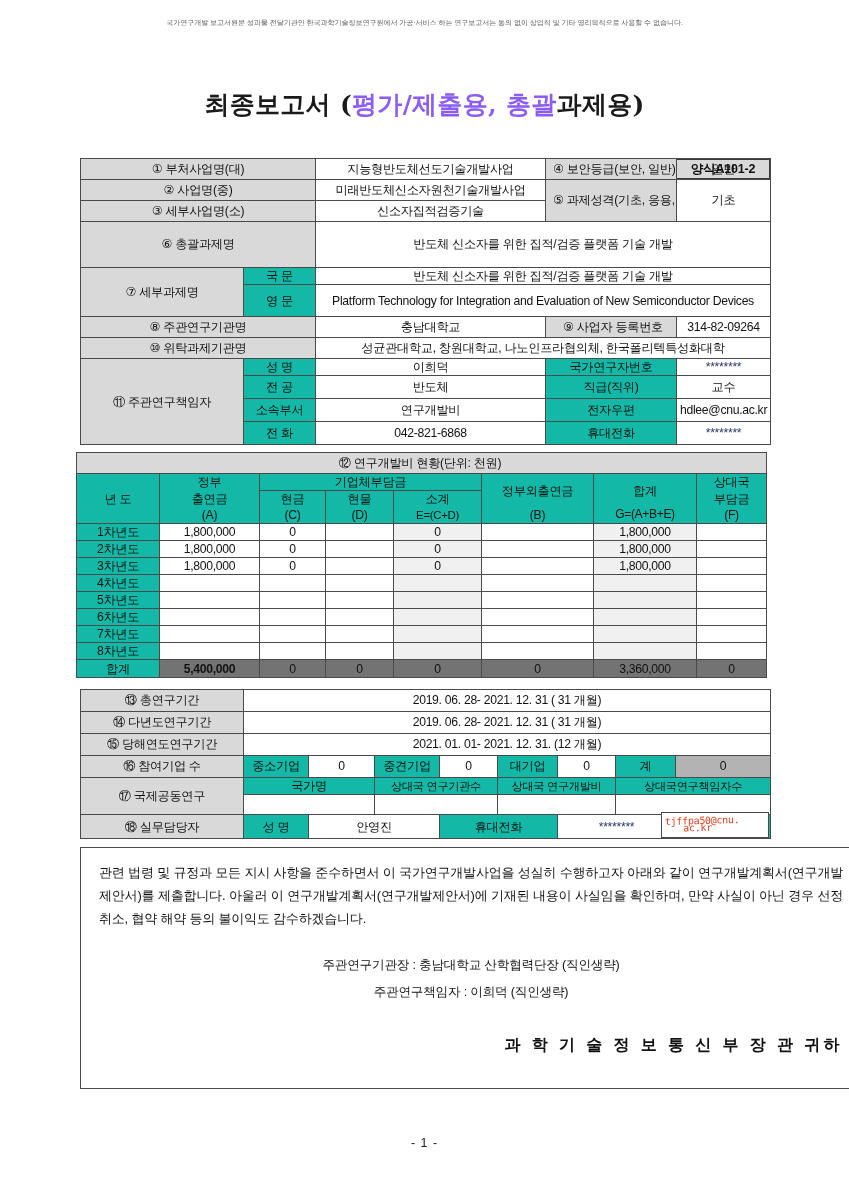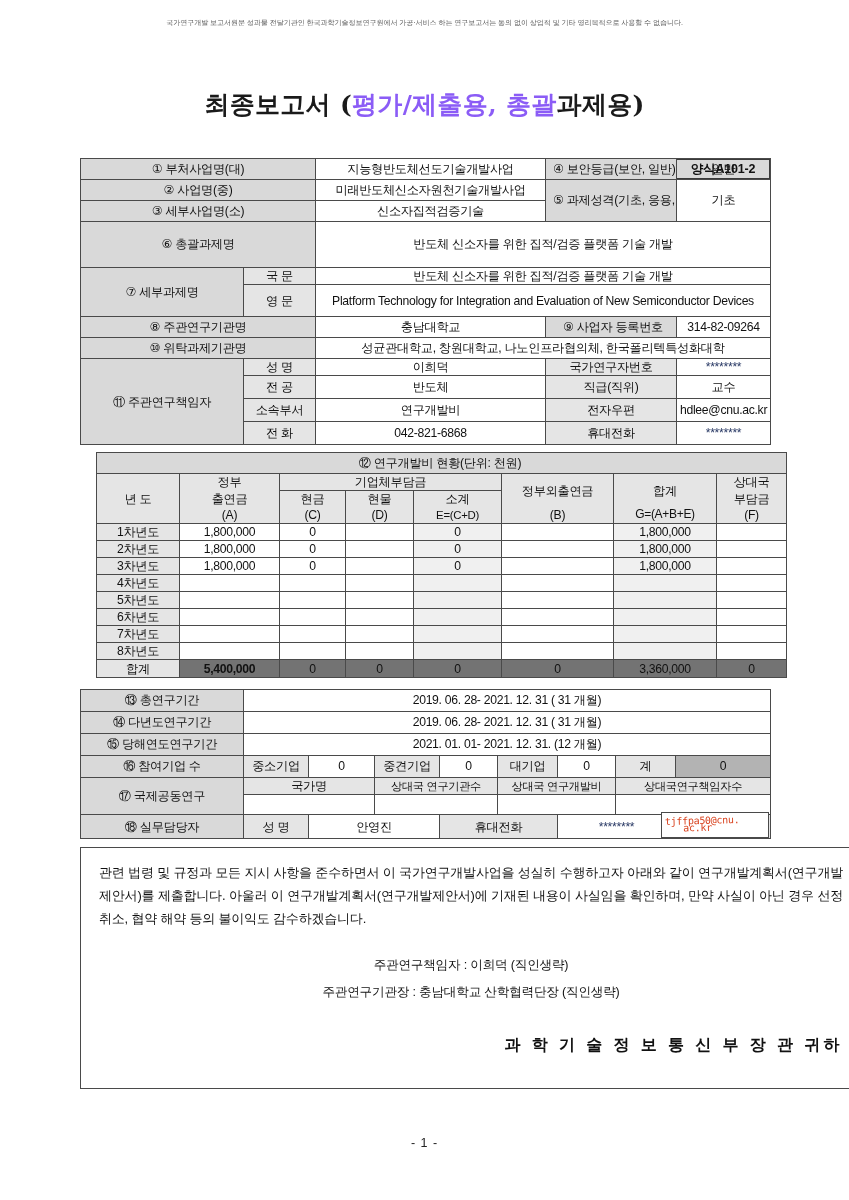--- a/index.html
+++ b/index.html
@@ -89,21 +89,21 @@
     overflow: hidden;
     white-space: nowrap;
   }
   td.lbl {
     background: #d9d9d9;
     text-align: left;
     padding-left: 9px;
     font-weight: 400;
   }
   td.lblc {
-    background: #e5e5e5;
+    background: #14b8a6;
     text-align: center;
   }
   td.shade {
     background: #f0f0f0;
   }
   td.darkshade {
     background: #b3b3b3;
   }
   td.totalrow {
     background: #737373;
@@ -118,21 +118,21 @@
   #tbl-main {
     position: absolute;
     top: 158px;
     left: 80px;
     width: 690px;
   }
   
   #tbl-fund {
     position: absolute;
     top: 452px;
-    left: 96px;
+    left: 76px;
     width: 690px;
   }
   
   #tbl-lower {
     position: absolute;
     top: 689px;
     left: 80px;
     width: 690px;
   }
 
@@ -509,21 +509,21 @@
   <div style="position:absolute; top:812px; left:661px; width:108px; height:26px; border:1.1px solid #4a4a4a; box-sizing:border-box; background:#fff; overflow:hidden;">
     <div class="redmail" style="position:absolute; left:3px; top:4px;">
       <span>tjffpa50@cnu.</span>
       <span class="l2">ac.kr</span>
     </div>
   </div>
 
   <div id="stmt-box">
     <p class="stmt-p">관련 법령 및 규정과 모든 지시 사항을 준수하면서 이 국가연구개발사업을 성실히 수행하고자 아래와 같이 연구개발계획서(연구개발제안서)를 제출합니다. 아울러 이 연구개발계획서(연구개발제안서)에 기재된 내용이 사실임을 확인하며, 만약 사실이 아닌 경우 선정 취소, 협약 해약 등의 불이익도 감수하겠습니다.</p>
     <div class="sig-block">
+      <div class="sig-line">주관연구기관장 : 충남대학교 산학협력단장 (직인생략)</div>
       <div class="sig-line">주관연구책임자 : 이희덕 (직인생략)</div>
-      <div class="sig-line">주관연구기관장 : 충남대학교 산학협력단장 (직인생략)</div>
     </div>
     <div class="ministry">과 학 기 술 정 보 통 신 부 장 관 귀하</div>
   </div>
 
   <div class="pagenum">- 1 -</div>
 
 </div>
 
 </body></html>

